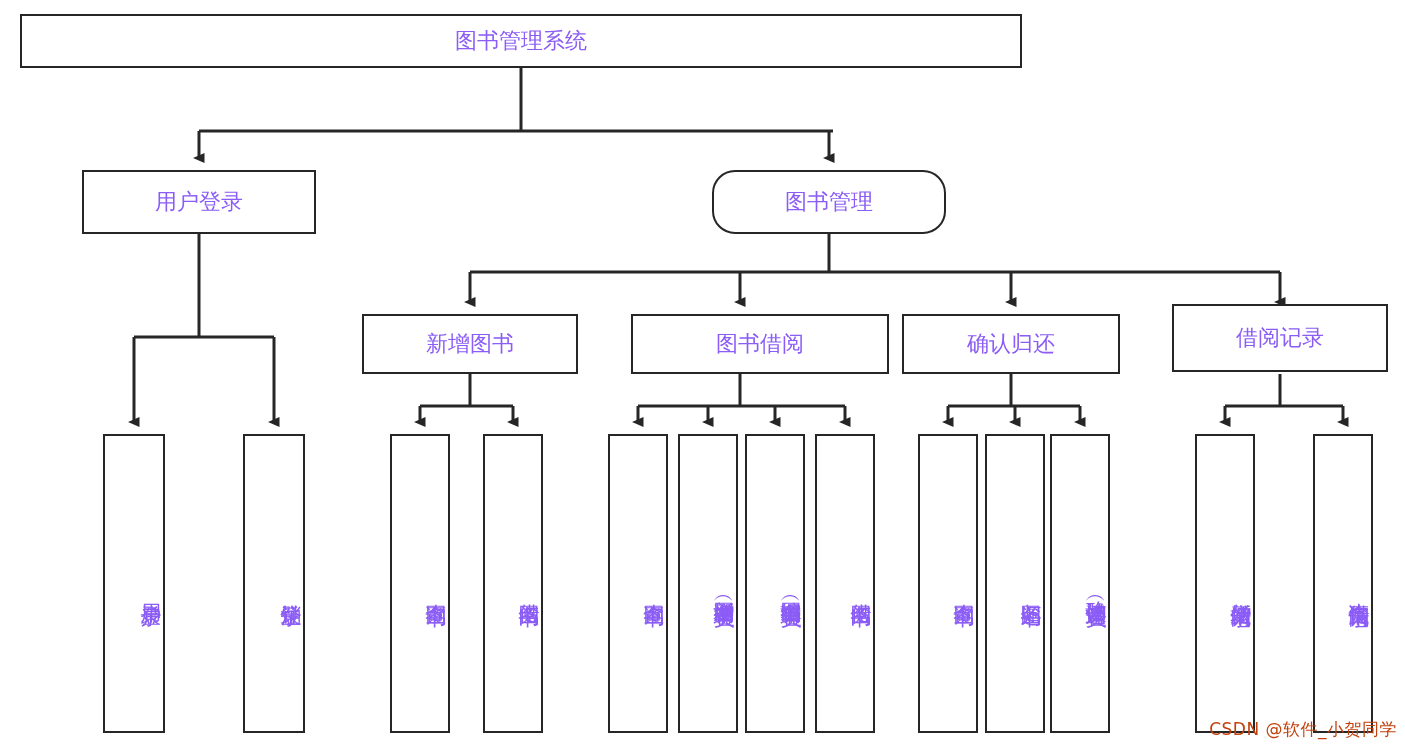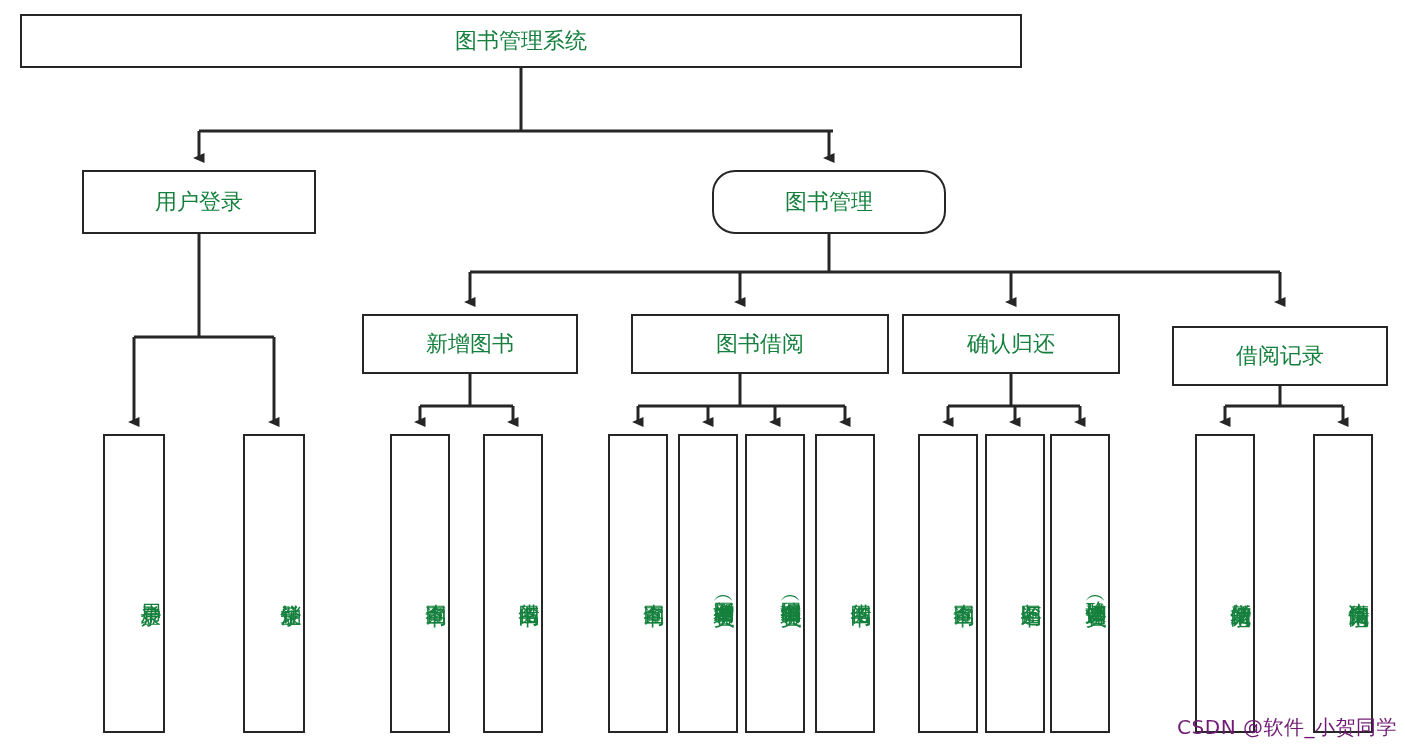--- a/index.html
+++ b/index.html
@@ -27,21 +27,21 @@
     pointer-events: none;
   }
   .node {
     position: absolute;
     box-sizing: border-box;
     background: #ffffff;
     border: 2px solid #262626;
     display: flex;
     align-items: center;
     justify-content: center;
-    color: #15803d;
+    color: #8b5cf6;
     line-height: 1.18;
     text-align: center;
   }
   .node.h {
     font-size: 22px;
   }
   .node.v {
     writing-mode: vertical-rl;
     text-orientation: upright;
     font-size: 21px;
@@ -52,22 +52,22 @@
   }
   .node.v .vlabel {
     writing-mode: vertical-rl;
     text-orientation: upright;
     white-space: nowrap;
   }
   .watermark {
     position: absolute;
     right: 8px;
     bottom: 6px;
-    font-size: 20px;
-    color: #701a75;
+    font-size: 17px;
+    color: #c2410c;
     white-space: nowrap;
     letter-spacing: 0.5px;
   }
 </style>
 </head>
 <body>
 
 <div id="diagram-root">
 
   <svg class="edges" viewBox="0 0 1405 747">
@@ -147,21 +147,21 @@
 
   <div class="node h" style="left:362px; top:314px; width:216px; height:60px;">
     <span>新增图书</span>
   </div>
   <div class="node h" style="left:631px; top:314px; width:258px; height:60px;">
     <span>图书借阅</span>
   </div>
   <div class="node h" style="left:902px; top:314px; width:218px; height:60px;">
     <span>确认归还</span>
   </div>
-  <div class="node h" style="left:1172px; top:326px; width:216px; height:60px;">
+  <div class="node h" style="left:1172px; top:304px; width:216px; height:68px;">
     <span>借阅记录</span>
   </div>
 
   <div class="node v" style="left:103px; top:434px; width:62px; height:299px;">
     <span class="vlabel">用户登录</span>
   </div>
   <div class="node v" style="left:243px; top:434px; width:62px; height:299px;">
     <span class="vlabel">注销登录</span>
   </div>
   <div class="node v" style="left:390px; top:434px; width:60px; height:299px;">

